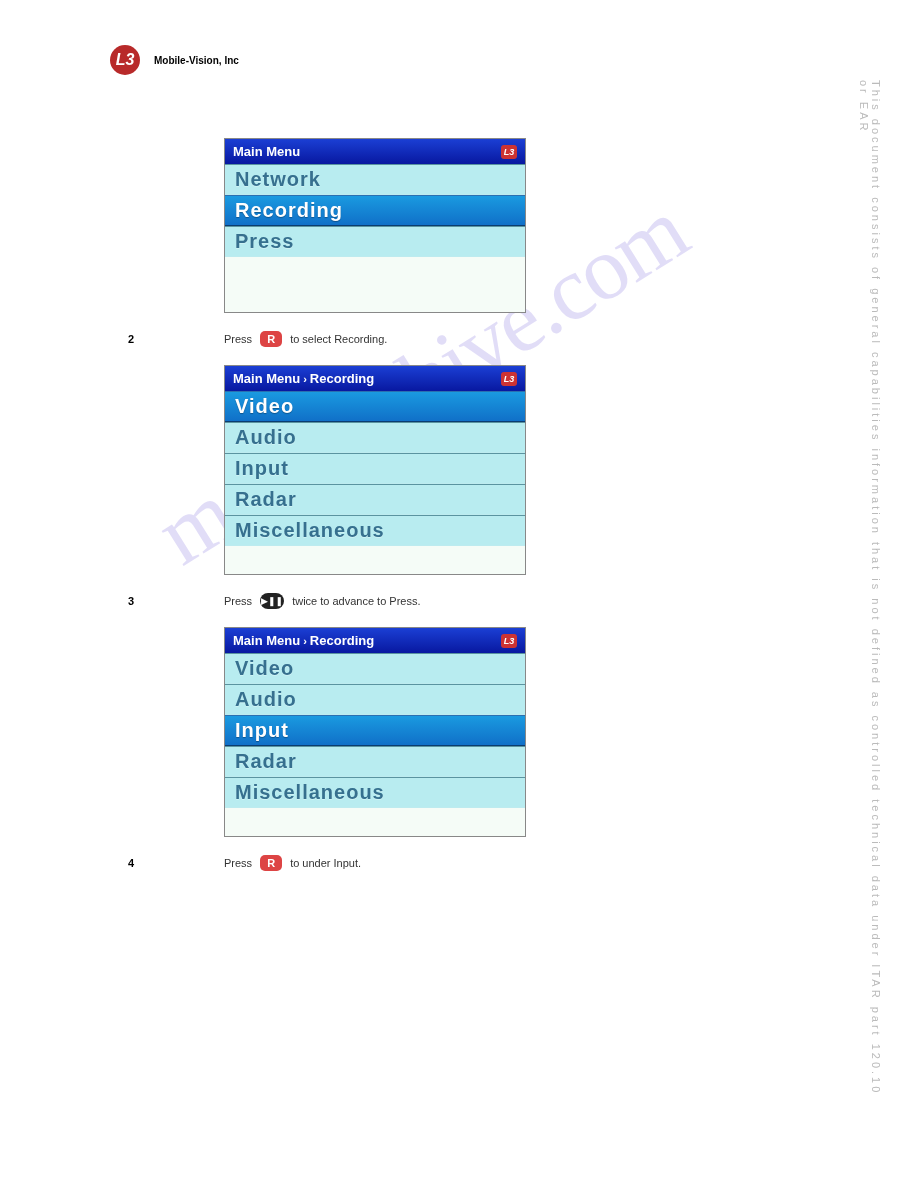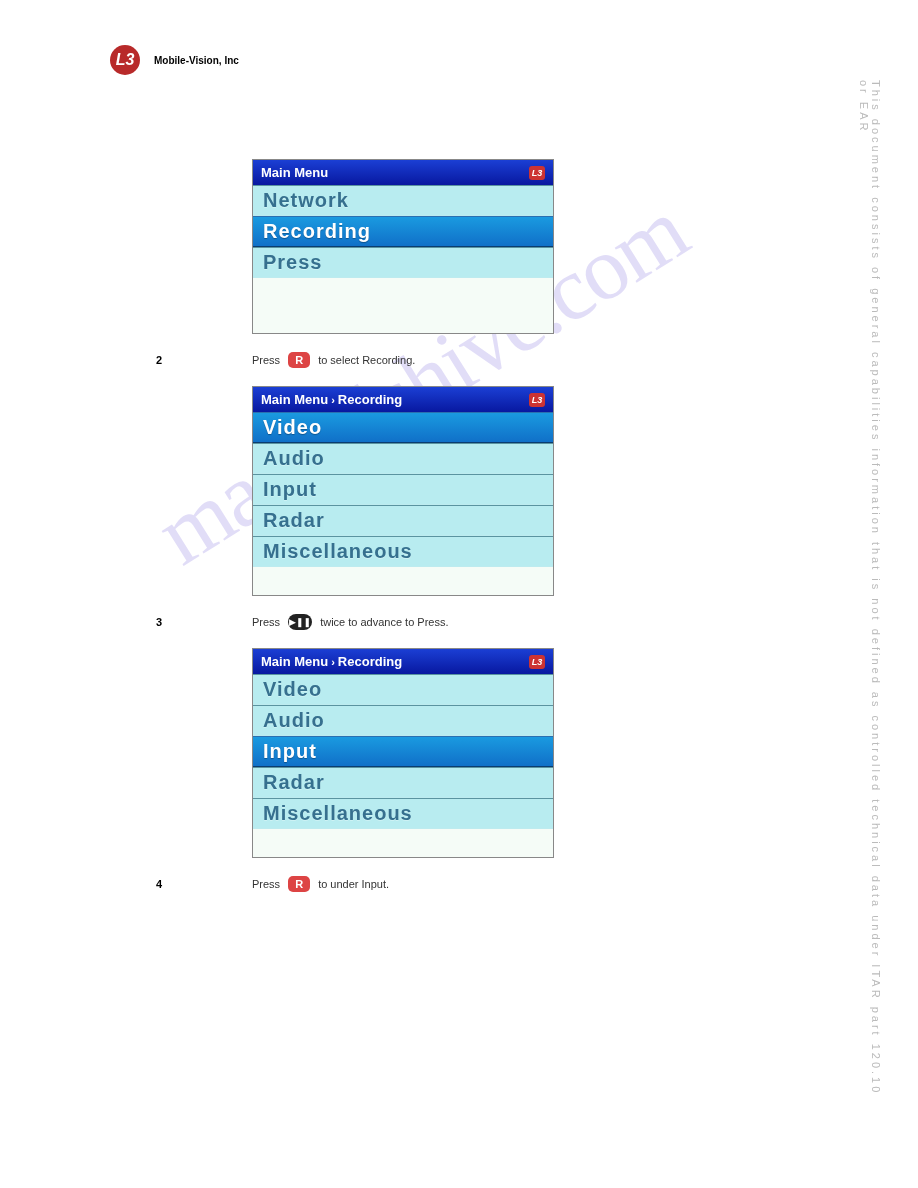--- a/index.html
+++ b/index.html
@@ -34,24 +34,23 @@
     font-style: italic;
   }
   .logo-text {
     font-size: 10px;
     font-weight: bold;
     color: #000;
     padding-left: 8px;
   }
   .content-col {
     position: absolute;
-    left: 252px;
+    left: 224px;
     top: 138px;
     width: 300px;
-    margin-top: 21px;
   }
   .screen {
     border: 1px solid #888;
     width: 300px;
     background: #f5fcf7;
     margin-bottom: 18px;
   }
   .screen-header {
     background: linear-gradient(#1b3fd4, #0818a0);
     color: #fff;

